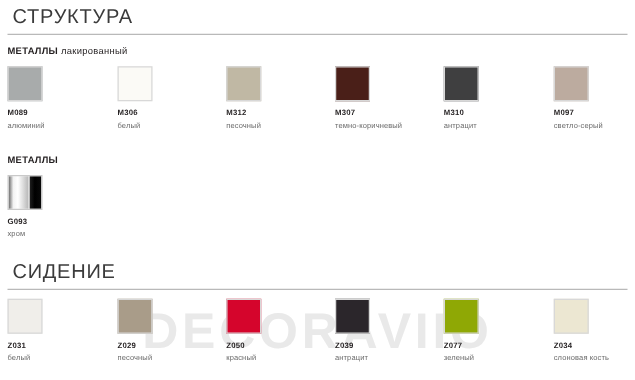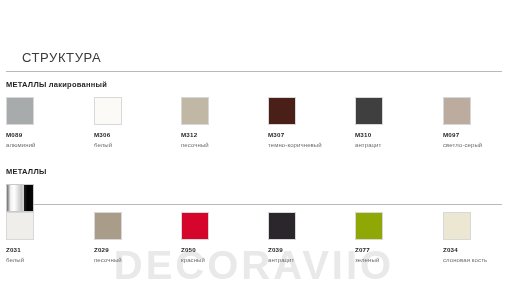--- a/index.html
+++ b/index.html
@@ -39,45 +39,44 @@
   
   .section {
     position: absolute;
     left: 0;
     width: 508px;
   }
   #section-structure { top: 0px; }
   #section-seat { top: 204px; }
 
   .section-title {
-    font-size: 13px;
+    font-size: 16px;
     font-weight: normal;
     letter-spacing: 0.6px;
     color: #3b3b3b;
-    padding: 6px 0 5px 22px;
+    padding: 6px 0 5px 10px;
     line-height: 16px;
-    margin-top: 44px;
   }
   .section-rule {
     height: 1px;
     background: #b9b9b9;
     margin: 0 6px 0 6px;
   }
 
   .group-title {
     font-size: 7.5px;
     font-weight: bold;
     letter-spacing: 0.25px;
     color: #231f20;
     padding: 8px 0 0 6px;
     line-height: 10px;
     text-transform: none;
   }
   .group-title .thin {
-    font-weight: bold;
+    font-weight: normal;
   }
 
   
   .swatch-row {
     position: relative;
     height: 62px;
     margin-top: 7px;
   }
   .swatch-cell {
     position: absolute;
@@ -183,20 +182,21 @@
       <div class="swatch-cell" style="left: 6px;">
         <div class="swatch chrome"></div>
         <div class="swatch-code">G093</div>
         <div class="swatch-name">хром</div>
       </div>
     </div>
 </div>
 
 <div class="section" id="section-seat">
 
+  <div class="section-title">СИДЕНИЕ</div>
   <div class="section-rule"></div>
 
 
   <div class="swatch-row" id="row-polypropylene">
       <div class="swatch-cell" style="left: 6px;">
         <div class="swatch" style="background: rgb(240, 238, 234);"></div>
         <div class="swatch-code">Z031</div>
         <div class="swatch-name">белый</div>
       </div>
       <div class="swatch-cell" style="left: 94px;">

